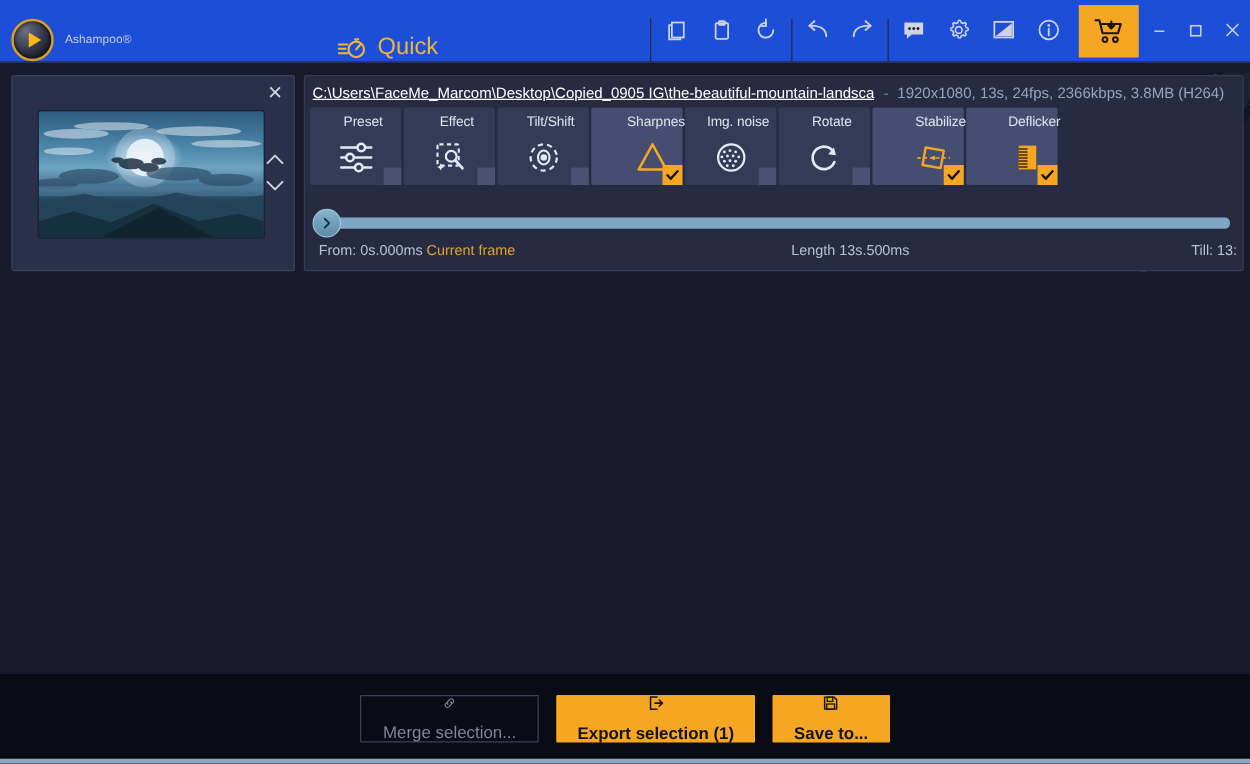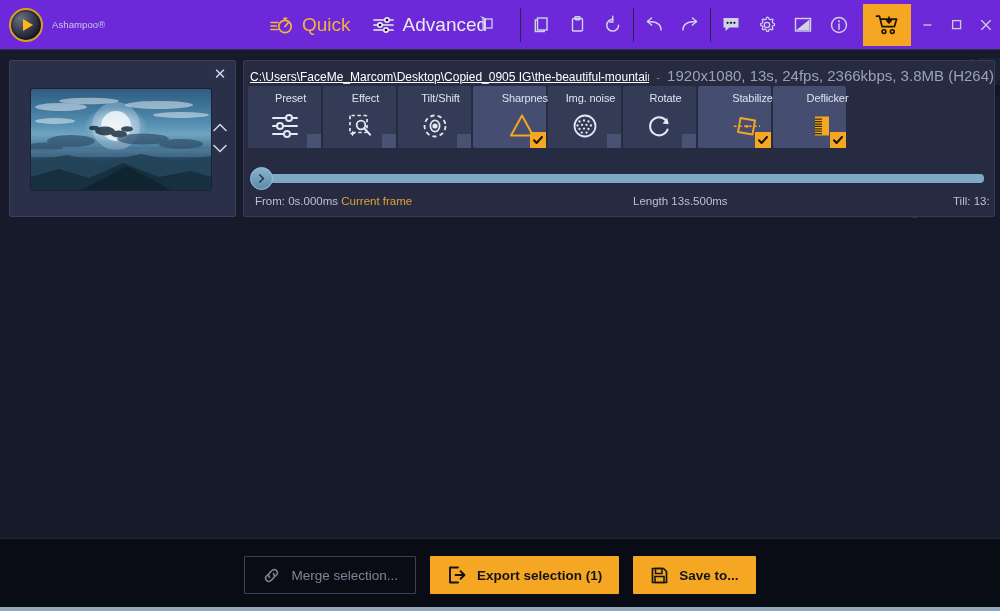--- a/index.html
+++ b/index.html
@@ -7,22 +7,22 @@
     width: 1000px; height: 611px;
     background: #14182a;
     font-family: "Liberation Sans", sans-serif;
     overflow: hidden;
   }
   #app { position: relative; width: 1000px; height: 611px; background: #161a2b; }
 
   
   .titlebar {
     position: absolute; top: 0; left: 0; width: 1000px; height: 50px;
-    background: #6d28d9;
-    display: flex; align-items: center;
+    background: #1d4ed8;
+    display: flex; align-items: flex-end;
     border-bottom: 1px solid #2a3048;
   }
   .brand { display: flex; align-items: center; padding-left: 9px; width: 270px; }
   .logo {
     width: 34px; height: 34px; border-radius: 50%;
     background: radial-gradient(circle at 32% 28%, #6b6f80 0%, #3b3f52 42%, #1b1e2c 72%);
     border: 2px solid #d79f24;
     display: flex; align-items: center; justify-content: center;
     box-shadow: 0 0 3px #000 inset;
     flex: none;
@@ -105,21 +105,21 @@
     overflow: hidden;
   }
   .clip-head {
     display: flex; align-items: baseline; padding: 6px 0 0 6px; height: 25px;
   }
   .clip-path {
     font-size: 12px; color: #ffffff; text-decoration: underline;
     cursor: pointer; white-space: nowrap; max-width: 450px; overflow: hidden;
   }
   .clip-dash { color: #8089a4; font-size: 11.5px; margin: 0 7px; }
-  .clip-meta { font-size: 15px; color: #9aa2ba; white-space: nowrap; text-align: right; }
+  .clip-meta { font-size: 12px; color: #9aa2ba; white-space: nowrap; text-align: right; }
 
   .tools { display: flex; gap: 2px; padding: 0 4px; }
   .tool {
     width: 73px; height: 62px; background: #343b57; border-radius: 2px;
     position: relative; cursor: pointer;
     display: flex; flex-direction: column; align-items: center;
   }
   .tool.on { background: #454d70; padding-left: 24px; }
   .tool-label {
     font-size: 11px; color: #dfe3ef; margin-top: 6px; white-space: nowrap;
@@ -166,21 +166,21 @@
     background: #161a2b;
   }
   .bottombar {
     position: absolute; left: 0; bottom: 0; width: 1000px; height: 73px;
     background: #0a0c15;
     display: flex; align-items: center; justify-content: center; gap: 14px;
     border-top: 1px solid #1c2133;
   }
   .btn {
     height: 38px; display: flex; align-items: center; gap: 10px;
-    padding: 0 17px; font-size: 13.5px; cursor: pointer; border-radius: 1px;
+    padding: 0 17px; font-size: 13.5px; cursor: pointer; border-radius: 1px; flex-direction: column;
   }
   .btn-ghost {
     background: transparent; border: 1px solid #3c4156; color: #7e8499;
   }
   .btn-primary {
     background: #f5a623; border: none; color: #141414; font-weight: bold;
   }
   .scroll-edge {
     position: absolute; left: 0; bottom: 0; width: 1000px; height: 4px;
     background: #8fa6bd;
@@ -205,33 +205,20 @@
     <div class="modes">
       <div class="mode active">
         <svg width="24" height="20" viewBox="0 0 24 20">
           <circle cx="15" cy="11.5" r="6.2" fill="none" stroke="#f0b43c" stroke-width="1.7"></circle>
           <path d="M15 11.5 L18.3 7.6" stroke="#f0b43c" stroke-width="1.7" fill="none" stroke-linecap="round"></path>
           <path d="M14 3.4 h2.6" stroke="#f0b43c" stroke-width="1.7" stroke-linecap="round"></path>
           <path d="M15 3.4 v2.2" stroke="#f0b43c" stroke-width="1.7"></path>
           <path d="M1 7.5 h7 M1 11 h5.5 M1 14.5 h7" stroke="#f0b43c" stroke-width="1.6" stroke-linecap="round"></path>
         </svg>
         <span>Quick</span>
-      </div>
-      <div class="mode inactive">
-        <svg width="22" height="18" viewBox="0 0 22 18">
-          <path d="M1 4 h19 M1 9 h19 M1 14 h19" stroke="#e8eaf0" stroke-width="1.7" stroke-linecap="round"></path>
-          <circle cx="14" cy="4" r="2.2" fill="#0a0c18" stroke="#e8eaf0" stroke-width="1.7"></circle>
-          <circle cx="7" cy="9" r="2.2" fill="#0a0c18" stroke="#e8eaf0" stroke-width="1.7"></circle>
-          <circle cx="13" cy="14" r="2.2" fill="#0a0c18" stroke="#e8eaf0" stroke-width="1.7"></circle>
-        </svg>
-        <span>Advanced</span>
-        <svg width="16" height="16" viewBox="0 0 16 16" style="position:absolute;right:-8px;top:1px">
-          <rect x="4" y="4" width="9" height="9" fill="none" stroke="#cfd4e2" stroke-width="1.3"></rect>
-          <path d="M1 1 l4.5 1.5 l-1.5 1.5 z" fill="#cfd4e2"></path>
-        </svg>
       </div>
     </div>
 
     <div style="flex:1"></div>
 
     <div class="tb-sep"></div>
     <div class="tbgroup">
       <div class="tbtn">
         <svg width="19" height="19" viewBox="0 0 19 19">
           <rect x="5.5" y="3" width="9.5" height="12" fill="none" stroke="#cfd4e2" stroke-width="1.4"></rect>

